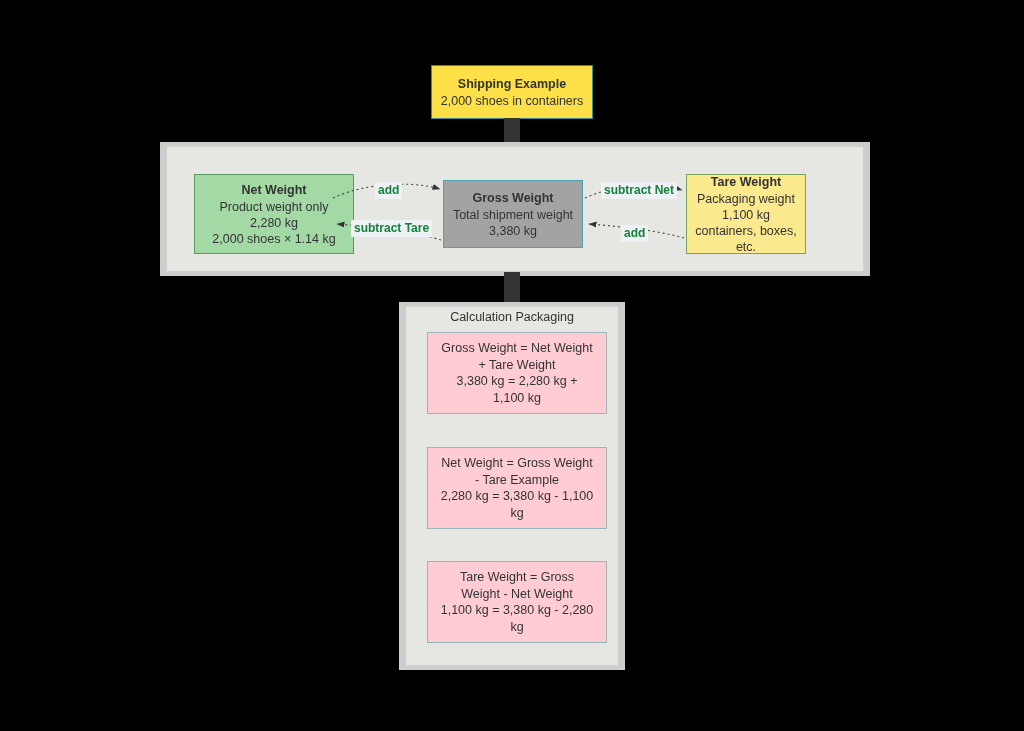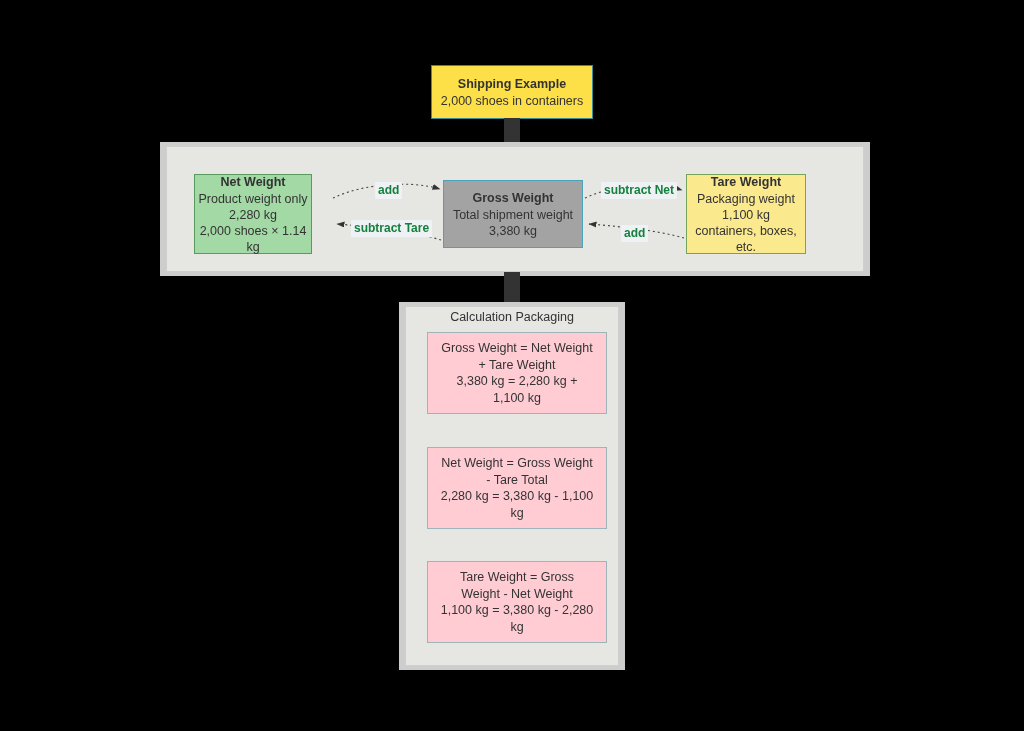--- a/index.html
+++ b/index.html
@@ -82,21 +82,21 @@
   #sg-weight-frame { left: 160px; top: 142px; width: 710px; height: 134px; }
   #sg-weight       { left: 166px; top: 146px; width: 698px; height: 126px; }
   #sg-weight-title { top: 149px; left: 166px; width: 698px; margin-top: 36px; }
 
   #sg-formula-frame { left: 399px; top: 302px; width: 226px; height: 368px; }
   #sg-formula       { left: 405px; top: 306px; width: 214px; height: 360px; }
   #sg-formula-title { top: 309px; left: 405px; width: 214px; }
 
   
   #node-net {
-    left: 194px; top: 174px; width: 118px; height: 80px;
+    left: 194px; top: 174px; width: 160px; height: 80px;
     background: #a3d9a5; border-color: #5a9a5f;
   }
   #node-gross {
     left: 443px; top: 180px; width: 140px; height: 68px;
     background: #a3a3a3; border-color: #4aa3b8; align-items: center;
   }
   #node-tare {
     left: 686px; top: 174px; width: 120px; height: 80px;
     background: #fbe98e; border-color: #77a35a;
   }
@@ -233,21 +233,21 @@
 
   <div class="node formula-node" id="formula-1">
     <div class="line">Gross Weight = Net Weight</div>
     <div class="line">+ Tare Weight</div>
     <div class="line">3,380 kg = 2,280 kg +</div>
     <div class="line">1,100 kg</div>
   </div>
 
   <div class="node formula-node" id="formula-2">
     <div class="line">Net Weight = Gross Weight</div>
-    <div class="line">- Tare Total</div>
+    <div class="line">- Tare Example</div>
     <div class="line">2,280 kg = 3,380 kg - 1,100</div>
     <div class="line">kg</div>
   </div>
 
   <div class="node formula-node" id="formula-3">
     <div class="line">Tare Weight = Gross</div>
     <div class="line">Weight - Net Weight</div>
     <div class="line">1,100 kg = 3,380 kg - 2,280</div>
     <div class="line">kg</div>
   </div>

